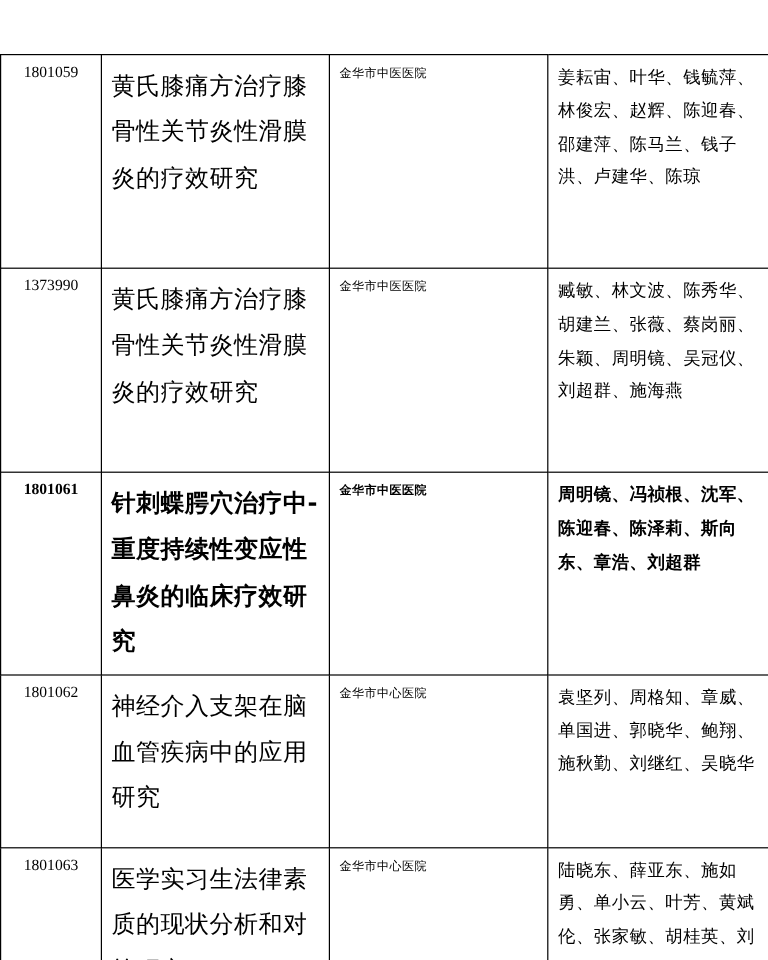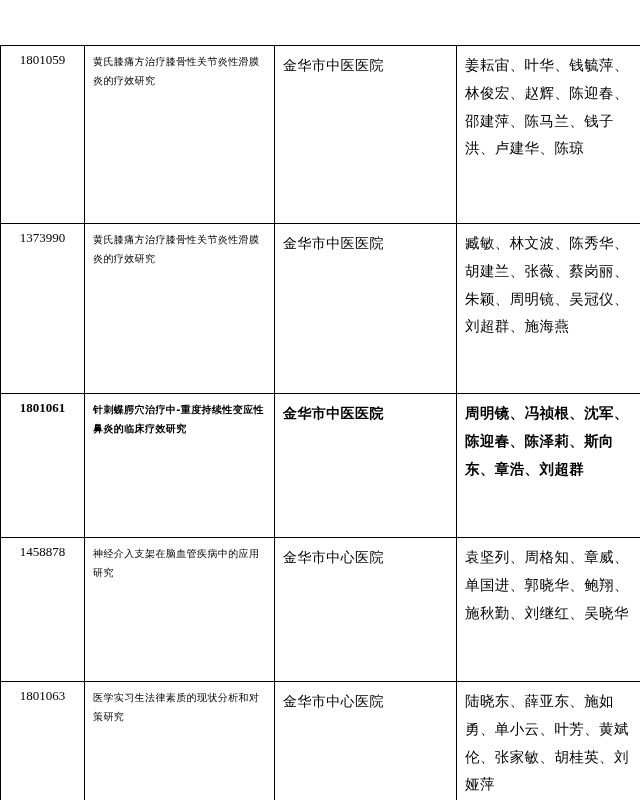--- a/index.html
+++ b/index.html
@@ -35,27 +35,27 @@
   td.col-code {
     width: 84px;
     text-align: center;
     font-size: 13px;
     font-family: "Liberation Serif", "DejaVu Serif", serif;
     letter-spacing: 0px;
     padding-top: 8px;
   }
   td.col-title {
     width: 190px;
-    font-size: 10px;
+    font-size: 20px;
     line-height: 1.92;
     letter-spacing: 0.4px;
   }
   td.col-org {
     width: 182px;
-    font-size: 14px;
+    font-size: 10px;
     line-height: 1.92;
     letter-spacing: 0.4px;
   }
   td.col-members {
     width: 184px;
     font-size: 14.5px;
     line-height: 1.92;
     letter-spacing: 0.4px;
   }
   tr.row-0 td { height: 178px; }
@@ -112,21 +112,21 @@
           </td>
         <td class="col-org">
             <span class="cell-text">金华市中医医院</span>
           </td>
         <td class="col-members">
             <span class="cell-text">周明镜、冯祯根、沈军、陈迎春、陈泽莉、斯向东、章浩、刘超群</span>
           </td>
       </tr>
       <tr class="row-3">
         <td class="col-code">
-            <span class="cell-text">1458878</span>
+            <span class="cell-text">1801062</span>
           </td>
         <td class="col-title">
             <span class="cell-text">神经介入支架在脑血管疾病中的应用研究</span>
           </td>
         <td class="col-org">
             <span class="cell-text">金华市中心医院</span>
           </td>
         <td class="col-members">
             <span class="cell-text">袁坚列、周格知、章威、单国进、郭晓华、鲍翔、施秋勤、刘继红、吴晓华</span>
           </td>

